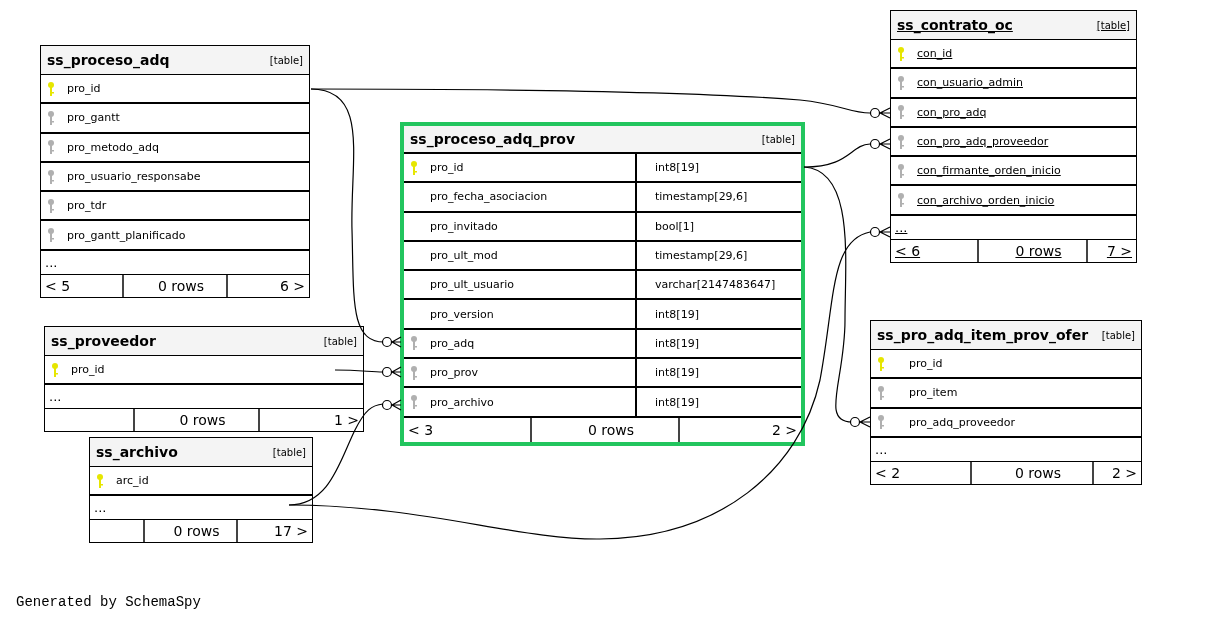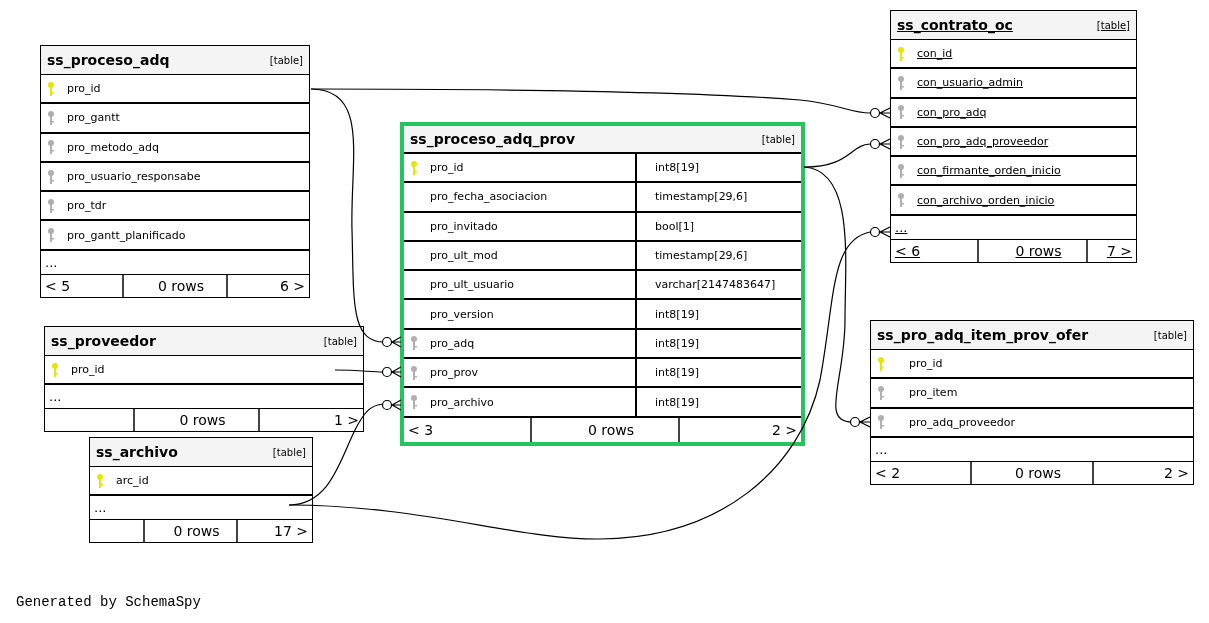--- a/index.html
+++ b/index.html
@@ -336,21 +336,21 @@
       </div>
     </div>
   <div class="more">...</div>
   <div class="foot">
     <div class="f1" style="width:88px">&lt; 6</div>
     <div class="f2" style="width:109px">0 rows</div>
     <div class="f3" style="flex:1">7 &gt;</div>
   </div>
 </div>
 
-<div class="tbl wide-key" style="left:870px; top:320px; width:324px;">
+<div class="tbl wide-key" style="left:870px; top:320px; width:272px;">
   <div class="hdr">
     <span class="name">ss_pro_adq_item_prov_ofer</span>
     <span class="kind">[table]</span>
   </div>
   <div class="rows">
       <div class="row">
         <div class="col">
           <span class="key">
             <svg width="8" height="16" viewBox="0 0 8 16">
               <circle cx="4" cy="4" r="3" fill="#e6e600"></circle>

